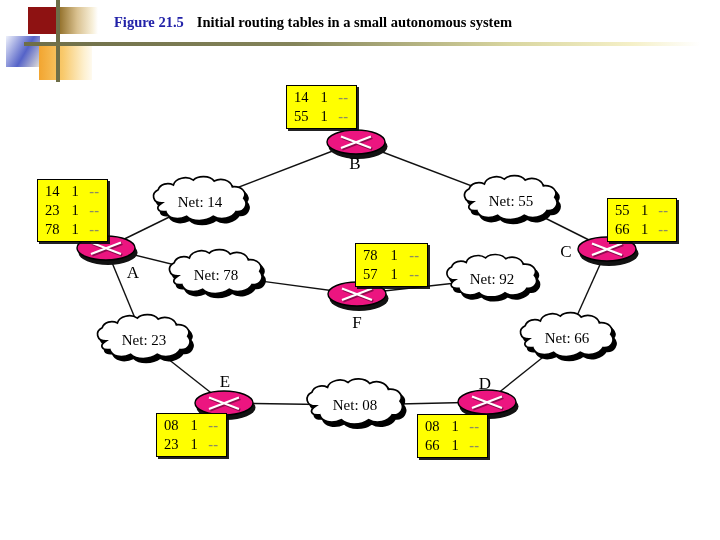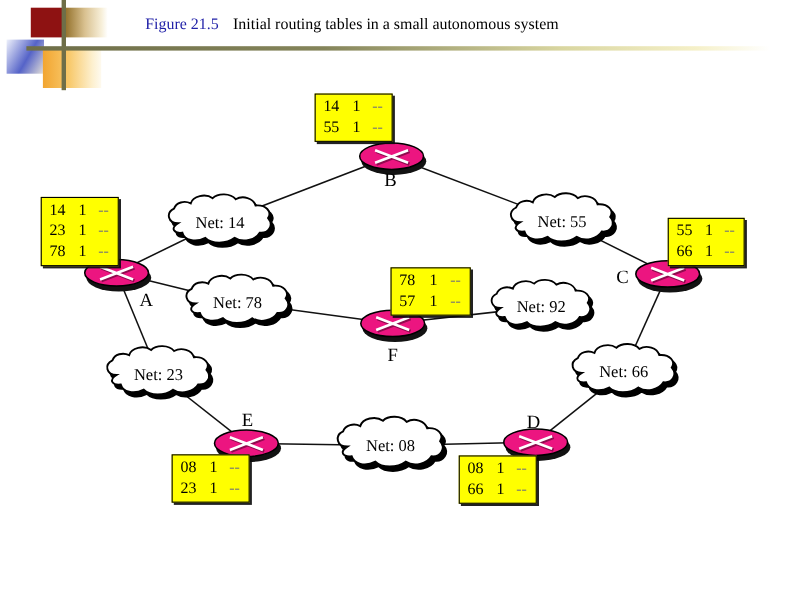--- a/index.html
+++ b/index.html
@@ -15,22 +15,22 @@
     background:linear-gradient(90deg,#96742f 0%,#d9c190 45%,#f7efd9 85%,rgba(255,255,255,0) 100%);}
   .sq-blue{left:6px;top:36px;width:34px;height:31px;
     background:linear-gradient(120deg,#eef1fb 0%,#5563c8 55%,#e6e2d8 100%);}
   .sq-orange{left:39px;top:44px;width:53px;height:36px;
     background:linear-gradient(90deg,#f2a530 0%,#f8c96b 45%,#fdf0cf 85%,#fefaef 100%);}
   .rule-v{left:56px;top:0;width:4px;height:82px;background:#6e6e48;}
   .rule-h{left:24px;top:42px;width:676px;height:4px;
     background:linear-gradient(90deg,#6e6e48 0%,#84845a 40%,#d9d6a0 72%,#f5f0c8 90%,rgba(245,240,200,0) 100%);}
   
   .slide-title{
-    position:absolute;left:132px;top:14px;width:580px;
-    font-size:14.5px;font-weight:normal;color:#000;white-space:nowrap;
+    position:absolute;left:114px;top:14px;width:580px;
+    font-size:14.5px;font-weight:bold;color:#000;white-space:nowrap;
   }
   .slide-title .fig{color:#2121a8;}
   .slide-title .rest{margin-left:13px;}
   
   .diagram{position:absolute;left:0;top:0;width:720px;height:540px;}
   .link{stroke:#111;stroke-width:1.4;}
   .cloud-shadow{fill:#000;stroke:#000;stroke-width:2;}
   .cloud-body{fill:#fff;stroke:#000;stroke-width:1.8;}
   .net-label{font-family:"Liberation Serif","DejaVu Serif",serif;font-size:15px;fill:#000;text-anchor:middle;}
   .router-label{font-family:"Liberation Serif","DejaVu Serif",serif;font-size:17px;fill:#000;text-anchor:middle;}

